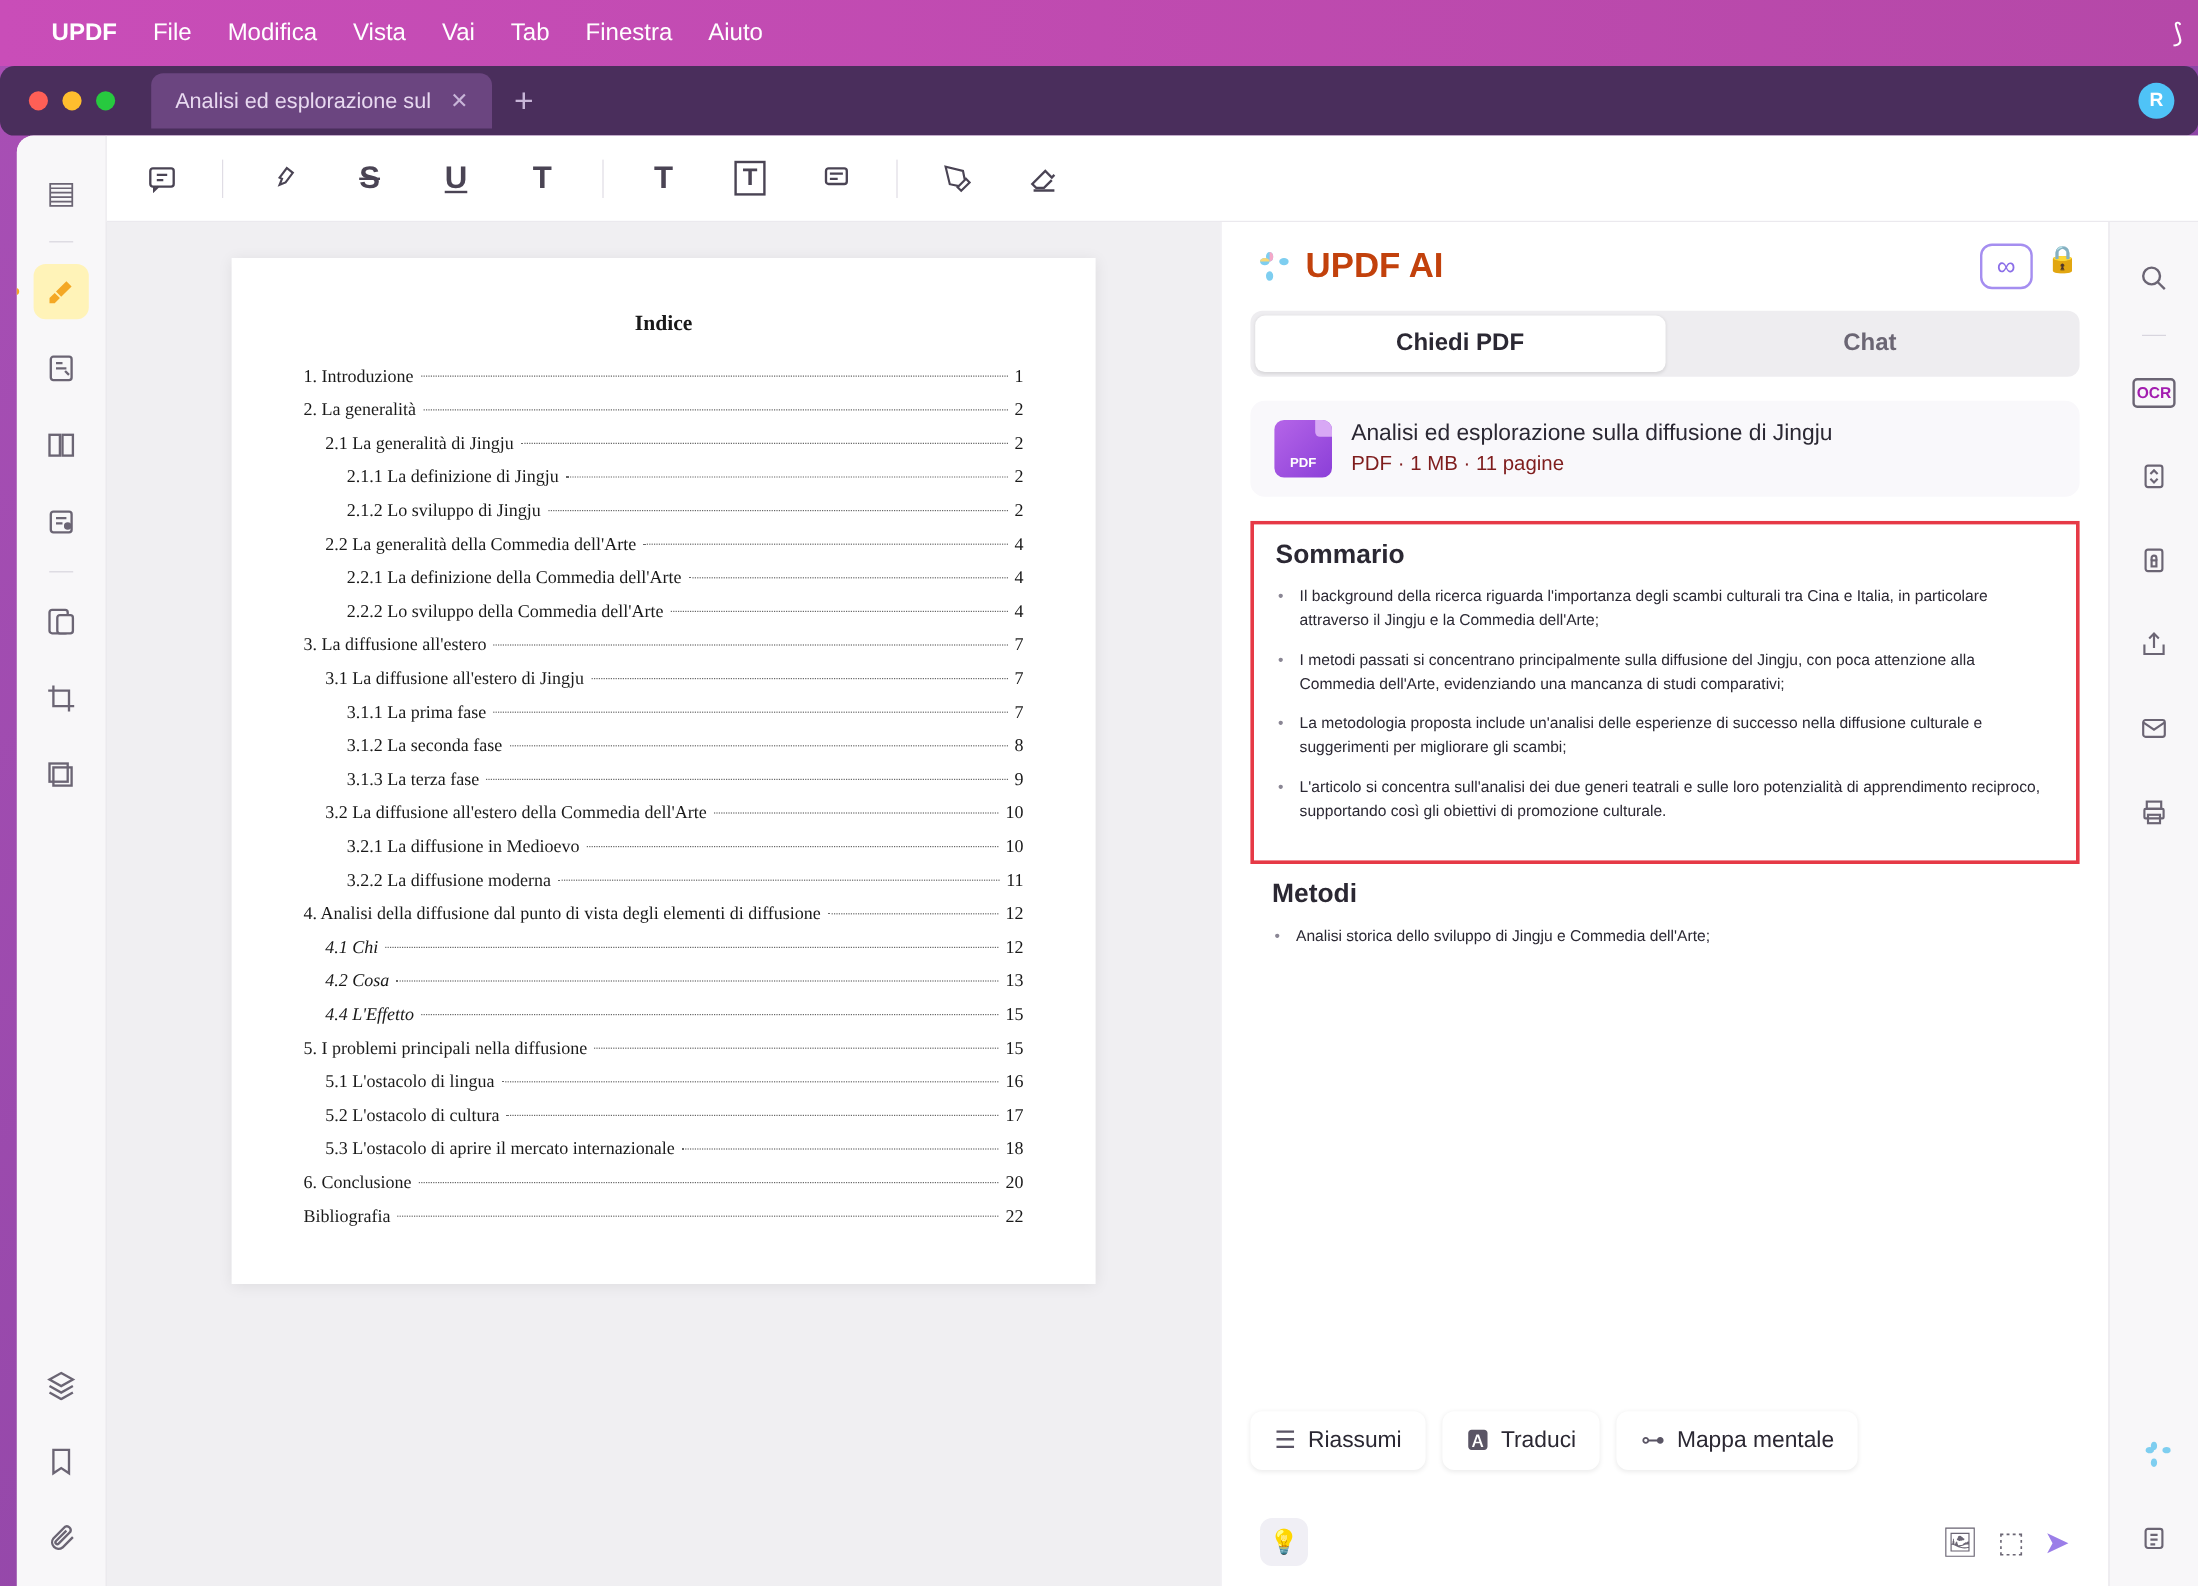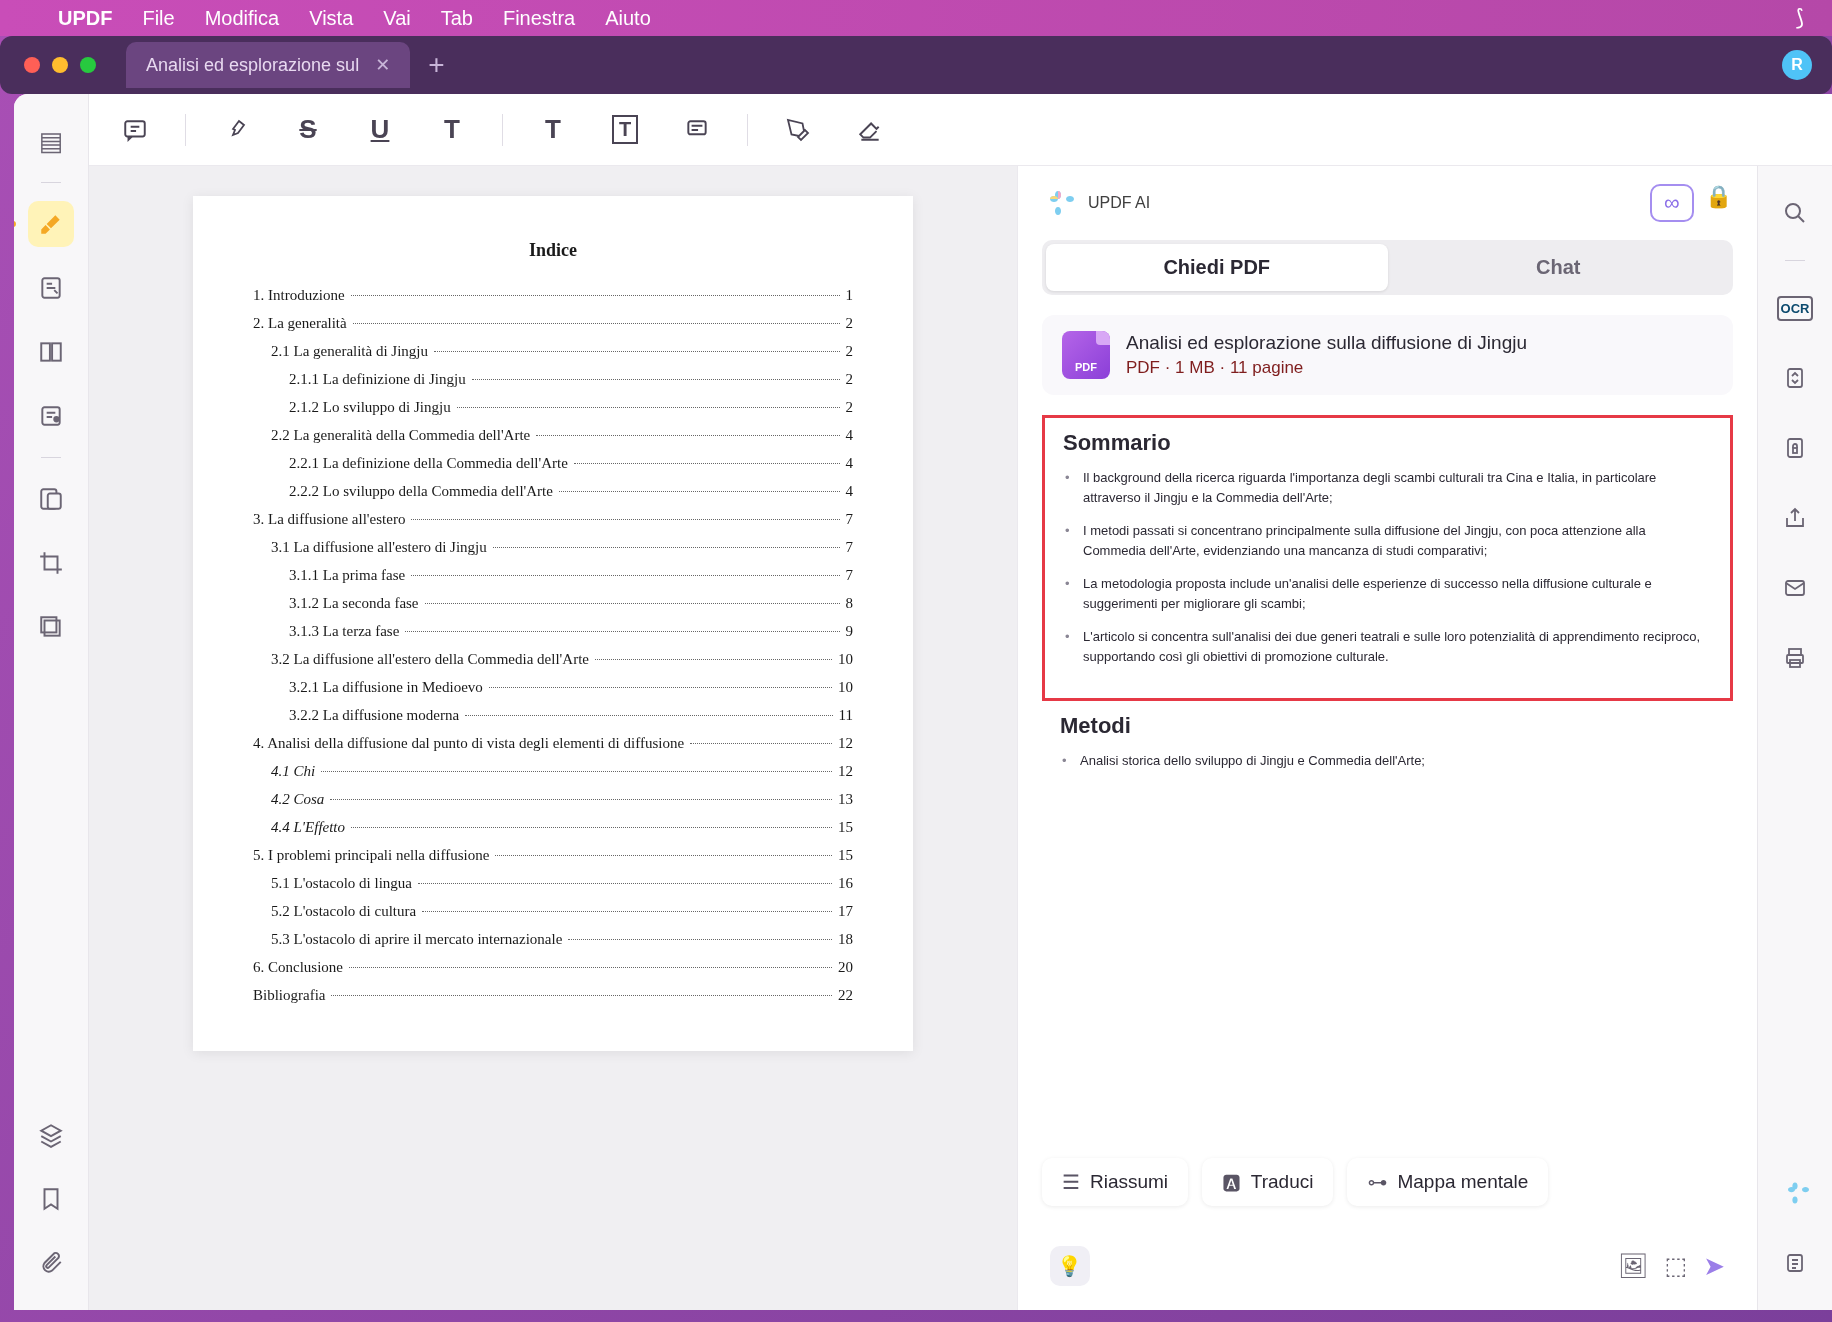--- a/index.html
+++ b/index.html
@@ -1,18 +1,18 @@
 <!DOCTYPE html>
 <html><head>
 <meta charset="utf-8">
 <style>
 * { margin: 0; padding: 0; box-sizing: border-box; }
 body { font-family: -apple-system, BlinkMacSystemFont, "Segoe UI", sans-serif; background: linear-gradient(135deg, #a94fb5 0%, #7b3f9b 100%); width: 1832px; height: 1322px; overflow: hidden; }
 
-.menubar { height: 36px; background: linear-gradient(90deg, #c94db8 0%, #b548a8 100%); display: flex; align-items: center; padding: 0 28px; gap: 30px; color: white; font-size: 20px; font-weight: 500; }
+.menubar { height: 55px; background: linear-gradient(90deg, #c94db8 0%, #b548a8 100%); display: flex; align-items: center; padding: 0 13px; gap: 30px; color: white; font-size: 20px; font-weight: 500; }
 .menubar .apple { font-size: 24px; }
 .menubar .app-name { font-weight: 700; }
 .menubar .menu-item { cursor: pointer; }
 .menubar .spacer { flex: 1; }
 
 .window-chrome { background: #4a2e5c; height: 58px; display: flex; align-items: center; padding-left: 24px; border-radius: 12px; }
 .traffic-lights { display: flex; gap: 12px; margin-right: 30px; }
 .traffic-lights span { width: 16px; height: 16px; border-radius: 50%; display: block; }
 .tl-close { background: #ff5f56; }
 .tl-min { background: #ffbd2e; }
@@ -47,21 +47,21 @@
 .toc-dots { flex: 1; border-bottom: 1px dotted #666; margin: 0 6px; position: relative; top: -4px; }
 .toc-page { white-space: nowrap; }
 .indent-0 { padding-left: 0; }
 .indent-1 { padding-left: 18px; }
 .indent-2 { padding-left: 36px; }
 .toc-italic { font-style: italic; }
 
 .ai-pane { width: 740px; background: #fff; display: flex; flex-direction: column; border-left: 1px solid #ebe9ee; }
 .ai-header { display: flex; align-items: center; padding: 18px 24px; gap: 14px; }
 .ai-logo { width: 32px; height: 32px; }
-.ai-title { font-size: 16px; font-weight: 400; color: #404040; flex: 1; }
+.ai-title { font-size: 29px; font-weight: 700; color: #c2410c; flex: 1; }
 .ai-header-btns { display: flex; gap: 12px; }
 .ai-infinity { border: 2px solid #a58ef0; border-radius: 10px; padding: 4px 12px; color: #8b6ee8; font-size: 22px; }
 .ai-lock { font-size: 22px; color: #888; }
 
 .ai-tabs { display: flex; padding: 0 24px; }
 .ai-tabs-inner { display: flex; background: #eeedf0; border-radius: 10px; padding: 4px; width: 100%; }
 .ai-tab { flex: 1; text-align: center; padding: 12px; font-size: 20px; font-weight: 600; color: #6b6674; border-radius: 8px; cursor: pointer; }
 .ai-tab.active { background: white; color: #2b2833; box-shadow: 0 1px 3px rgba(0,0,0,0.1); }
 
 .ai-doc-card { margin: 20px 24px; background: #f9f8fb; border-radius: 12px; padding: 16px 20px; display: flex; gap: 16px; align-items: center; }
@@ -85,21 +85,21 @@
 
 .ai-input-area { padding: 12px 24px 24px; }
 .ai-input { width: 100%; border: none; background: #f7f6f9; border-radius: 12px; padding: 18px 20px; font-size: 20px; color: #8a8694; }
 .ai-input-row { display: flex; align-items: center; gap: 16px; padding: 12px 8px 0; }
 .ai-input-row .bulb { width: 40px; height: 40px; background: #f0eff5; border-radius: 10px; display: flex; align-items: center; justify-content: center; font-size: 20px; }
 .ai-input-row .spacer { flex: 1; }
 .ai-input-row .input-btn { font-size: 24px; color: #6b6674; cursor: pointer; }
 .ai-input-row .send { color: #9b7ee8; font-size: 26px; }
 
 .right-sidebar { width: 75px; background: #f8f7f9; display: flex; flex-direction: column; align-items: center; padding: 24px 0; gap: 24px; border-left: 1px solid #e8e6eb; }
-.right-sidebar .tool { width: 46px; height: 46px; display: flex; align-items: center; justify-content: center; cursor: pointer; font-size: 24px; color: #0c4a6e; }
+.right-sidebar .tool { width: 46px; height: 46px; display: flex; align-items: center; justify-content: center; cursor: pointer; font-size: 24px; color: #a21caf; }
 .right-sidebar .spacer { flex: 1; }
 </style>
 </head>
 <body>
 
 <div class="menubar">
   <span class="apple"></span>
   <span class="app-name">UPDF</span>
   <span class="menu-item">File</span>
   <span class="menu-item">Modifica</span>

